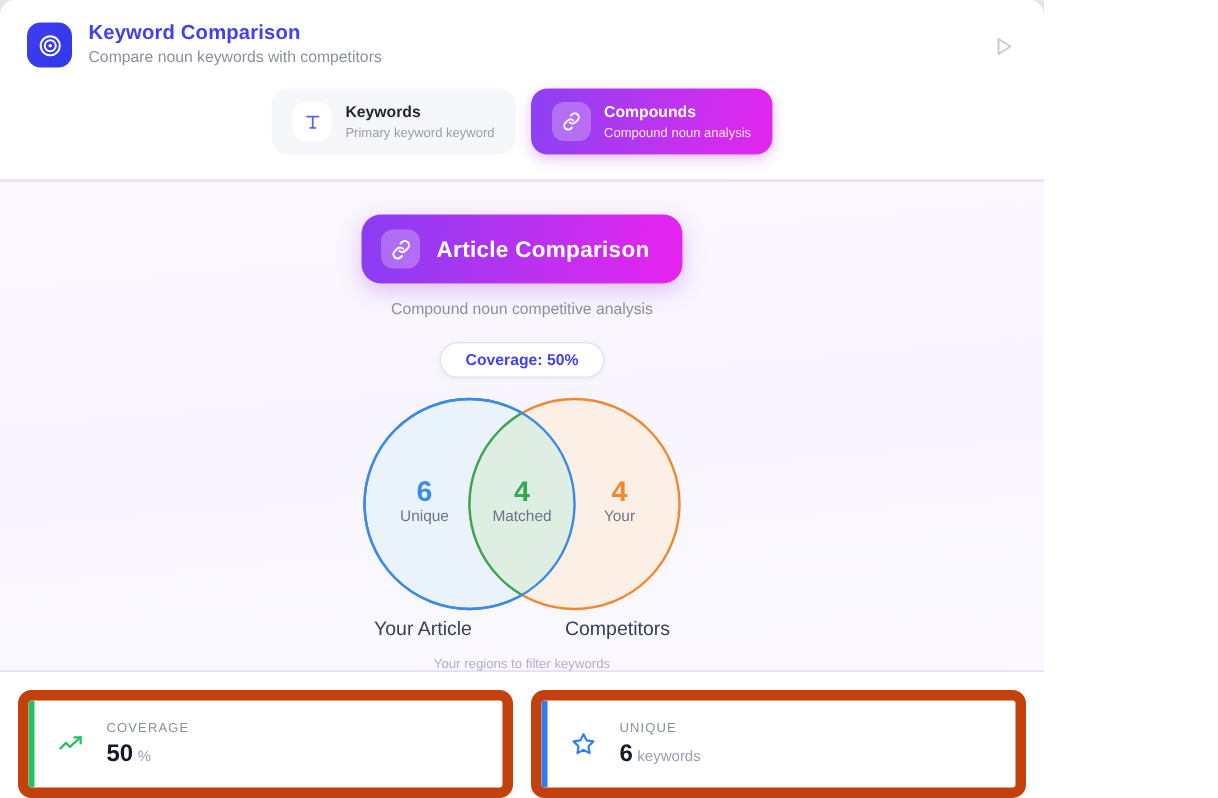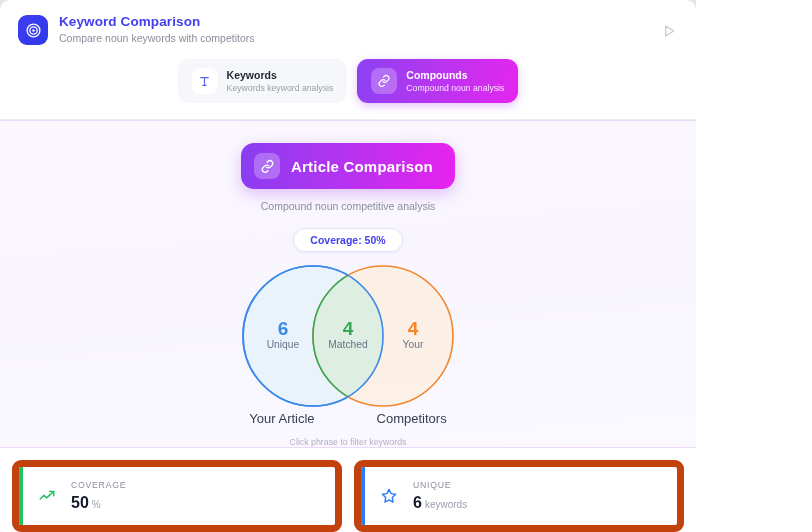--- a/index.html
+++ b/index.html
@@ -187,21 +187,21 @@
     <div class="tabs">
 
       <div class="tab">
         <div class="tab-ico">
           <svg width="13" height="13" viewBox="0 0 24 24" fill="none" stroke="#5a62f0" stroke-width="2.2" stroke-linecap="round">
             <path d="M5 5h14M12 5v14M9 19h6"></path>
           </svg>
         </div>
         <div class="tab-txt">
           <div class="tab-title">Keywords</div>
-          <div class="tab-sub">Keywords keyword analysis</div>
+          <div class="tab-sub">Primary keyword keyword</div>
         </div>
       </div>
 
       <div class="tab active">
         <div class="tab-ico">
           <svg width="14" height="14" viewBox="0 0 24 24" fill="none" stroke="#ffffff" stroke-width="2.1" stroke-linecap="round">
             <path d="M10 13a4.5 4.5 0 0 0 6.4 0l2.6-2.6a4.5 4.5 0 0 0-6.4-6.4l-1.3 1.3"></path>
             <path d="M14 11a4.5 4.5 0 0 0-6.4 0L5 13.6a4.5 4.5 0 0 0 6.4 6.4l1.3-1.3"></path>
           </svg>
         </div>
@@ -257,21 +257,21 @@
         <div class="venn-num" style="color:#f2862e;">4</div>
         <div class="venn-cap" style="color:#6b7488;">Your</div>
       </div>
     </div>
 
     <div class="venn-axis">
       <span>Your Article</span>
       <span>Competitors</span>
     </div>
 
-    <div class="venn-hint">Click phrase to filter keywords</div>
+    <div class="venn-hint">Your regions to filter keywords</div>
   </div>
 
   <div class="stats">
 
     <div class="stat">
       <div class="accent" style="background:#22c25e;"></div>
       <div class="stat-ico">
         <svg width="18" height="18" viewBox="0 0 24 24" fill="none" stroke="#22c25e" stroke-width="2" stroke-linecap="round" stroke-linejoin="round">
           <path d="M3 16l5-5 3.5 3.5L21 6"></path>
             <path d="M15.5 6H21v5.5"></path>

